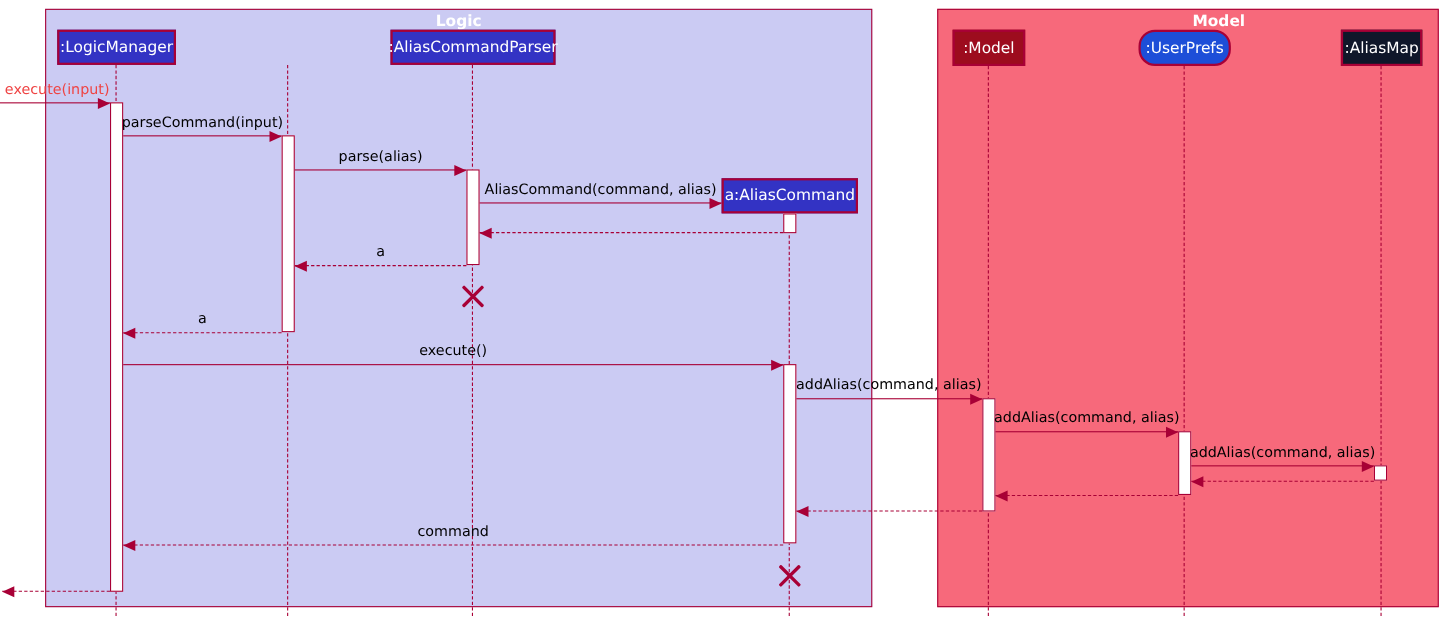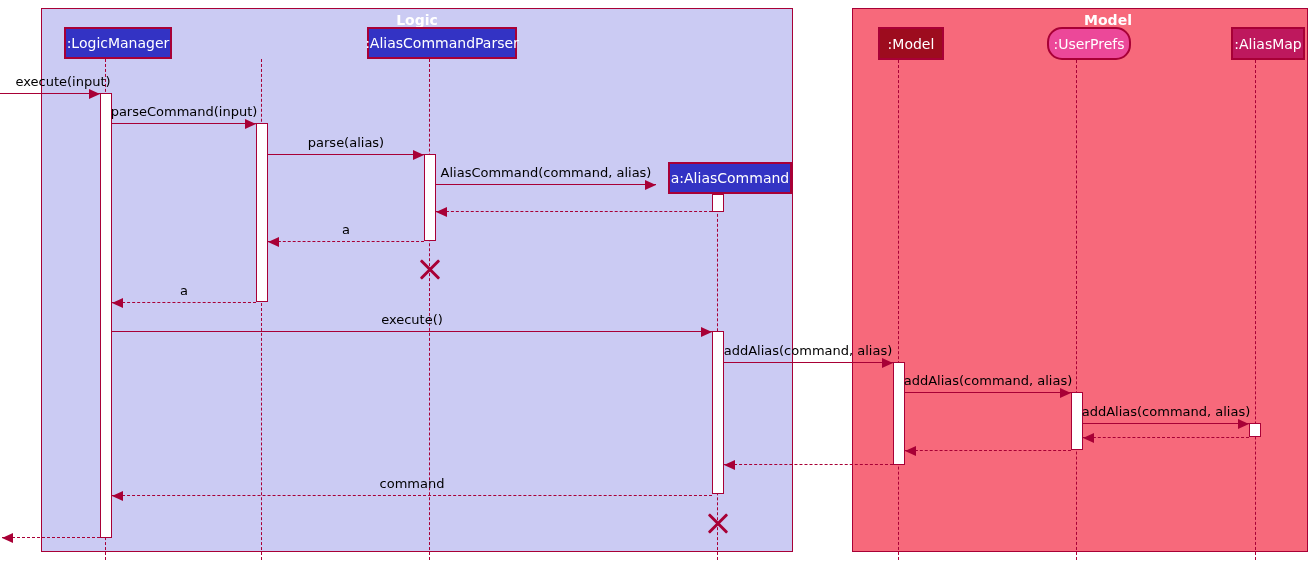--- a/index.html
+++ b/index.html
@@ -13,21 +13,21 @@
     position: absolute; text-align: center;
     font-size: 14px; font-weight: bold;
     height: 18px; line-height: 18px;
   }
 
   .lifeline { position: absolute; width: 0; border-left: 1px dashed; }
 
   .pbox {
     position: absolute; border: 2px solid;
     display: flex; align-items: center; justify-content: center;
-    font-size: 14px; white-space: nowrap; margin-left: 12px;
+    font-size: 14px; white-space: nowrap;
   }
 
   .activation { position: absolute; border: 1px solid; }
 
   .mline { position: absolute; height: 0; border-top: 1px solid; }
   .mline.dashed { border-top-style: dashed; }
 
   .ahead {
     position: absolute; width: 0; height: 0;
     border-top: 5px solid transparent;
@@ -62,33 +62,33 @@
     <div class="lifeline" style="left: 261px; top: 59px; height: 501px; border-color: rgb(168, 0, 54);"></div>
     <div class="lifeline" style="left: 429px; top: 59px; height: 501px; border-color: rgb(168, 0, 54);"></div>
     <div class="lifeline" style="left: 717px; top: 194px; height: 366px; border-color: rgb(168, 0, 54);"></div>
     <div class="lifeline" style="left: 898px; top: 60px; height: 500px; border-color: rgb(168, 0, 54);"></div>
     <div class="lifeline" style="left: 1076px; top: 60px; height: 500px; border-color: rgb(168, 0, 54);"></div>
     <div class="lifeline" style="left: 1255px; top: 60px; height: 500px; border-color: rgb(168, 0, 54);"></div>
     <div class="pbox" style="left: 52px; top: 27px; width: 108px; height: 32px; background: rgb(51, 51, 196); border-color: rgb(168, 0, 54); color: rgb(255, 255, 255);">:LogicManager</div>
     <div class="pbox" style="left: 355px; top: 27px; width: 150px; height: 32px; background: rgb(51, 51, 196); border-color: rgb(168, 0, 54); color: rgb(255, 255, 255);">:AliasCommandParser</div>
     <div class="pbox" style="left: 656px; top: 162px; width: 124px; height: 32px; background: rgb(51, 51, 196); border-color: rgb(168, 0, 54); color: rgb(255, 255, 255);">a:AliasCommand</div>
     <div class="pbox" style="left: 866px; top: 27px; width: 66px; height: 33px; background: rgb(157, 12, 30); border-color: rgb(168, 0, 54); color: rgb(255, 255, 255);">:Model</div>
-    <div class="pbox" style="left: 1035px; top: 27px; width: 84px; height: 33px; background: #ec4899; border-color: rgb(168, 0, 54); color: rgb(255, 255, 255); border-radius: 15px;">:UserPrefs</div>
-    <div class="pbox" style="left: 1219px; top: 27px; width: 74px; height: 33px; background: #be185d; border-color: rgb(168, 0, 54); color: rgb(255, 255, 255);">:AliasMap</div>
+    <div class="pbox" style="left: 1035px; top: 27px; width: 84px; height: 33px; background: #1d4ed8; border-color: rgb(168, 0, 54); color: rgb(255, 255, 255); border-radius: 15px;">:UserPrefs</div>
+    <div class="pbox" style="left: 1219px; top: 27px; width: 74px; height: 33px; background: #0f172a; border-color: rgb(168, 0, 54); color: rgb(255, 255, 255);">:AliasMap</div>
     <div class="activation" style="left: 100px; top: 93px; width: 12px; height: 445px; background: rgb(255, 255, 255); border-color: rgb(168, 0, 54);"></div>
     <div class="activation" style="left: 256px; top: 123px; width: 12px; height: 179px; background: rgb(255, 255, 255); border-color: rgb(168, 0, 54);"></div>
     <div class="activation" style="left: 424px; top: 154px; width: 12px; height: 87px; background: rgb(255, 255, 255); border-color: rgb(168, 0, 54);"></div>
     <div class="activation" style="left: 712px; top: 194px; width: 12px; height: 18px; background: rgb(255, 255, 255); border-color: rgb(168, 0, 54);"></div>
     <div class="activation" style="left: 712px; top: 331px; width: 12px; height: 163px; background: rgb(255, 255, 255); border-color: rgb(168, 0, 54);"></div>
     <div class="activation" style="left: 893px; top: 362px; width: 12px; height: 103px; background: rgb(255, 255, 255); border-color: rgb(168, 0, 54);"></div>
     <div class="activation" style="left: 1071px; top: 392px; width: 12px; height: 58px; background: rgb(255, 255, 255); border-color: rgb(168, 0, 54);"></div>
     <div class="activation" style="left: 1249px; top: 423px; width: 12px; height: 14px; background: rgb(255, 255, 255); border-color: rgb(168, 0, 54);"></div>
     <div class="mline solid" style="left: 0px; top: 93px; width: 100px; border-top-color: rgb(168, 0, 54);"></div>
     <div class="ahead ahead-right" style="left: 89px; top: 89px; border-left-color: rgb(168, 0, 54);"></div>
-    <div class="mlabel" style="left: 63px; top: 73px; color: #000000;">execute(input)</div>
+    <div class="mlabel" style="left: 52px; top: 73px; color: #ef4444;">execute(input)</div>
     <div class="mline solid" style="left: 112px; top: 123px; width: 144px; border-top-color: rgb(168, 0, 54);"></div>
     <div class="ahead ahead-right" style="left: 245px; top: 119px; border-left-color: rgb(168, 0, 54);"></div>
     <div class="mlabel" style="left: 184px; top: 103px; color: rgb(0, 0, 0); text-align: right;">parseCommand(input)</div>
     <div class="mline solid" style="left: 268px; top: 154px; width: 156px; border-top-color: rgb(168, 0, 54);"></div>
     <div class="ahead ahead-right" style="left: 413px; top: 150px; border-left-color: rgb(168, 0, 54);"></div>
     <div class="mlabel" style="left: 346px; top: 134px; color: rgb(0, 0, 0);">parse(alias)</div>
     <div class="mline solid" style="left: 436px; top: 184px; width: 220px; border-top-color: rgb(168, 0, 54);"></div>
     <div class="ahead ahead-right" style="left: 645px; top: 180px; border-left-color: rgb(168, 0, 54);"></div>
     <div class="mlabel" style="left: 546px; top: 164px; color: rgb(0, 0, 0); text-align: right;">AliasCommand(command, alias)</div>
     <div class="mline dashed" style="left: 436px; top: 211px; width: 276px; border-top-color: rgb(168, 0, 54);"></div>

